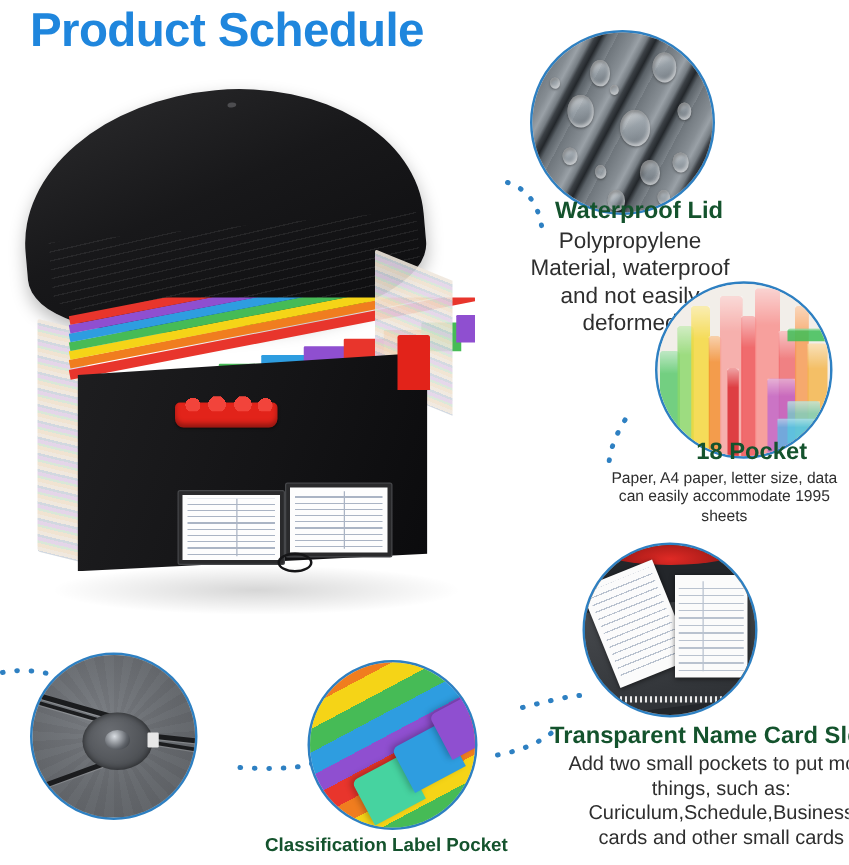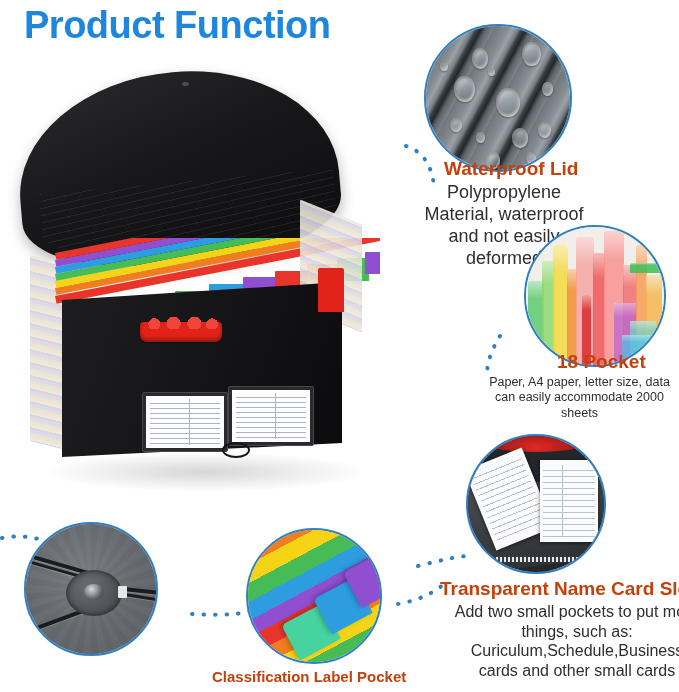--- a/index.html
+++ b/index.html
@@ -96,21 +96,21 @@
       #e8352c 0 9%, #f07d1f 9% 18%, #f5d417 18% 27%,
       #46bb56 27% 36%, #2e9de0 36% 45%, #8f4fd0 45% 53%,
       #e8352c 53% 62%, #f07d1f 62% 70%, #f5d417 70% 79%,
       #46bb56 79% 88%, #e8352c 88% 100%);
   }
   .tab{position:absolute;border-radius:5px 5px 0 0;
     box-shadow:-2px -2px 5px rgba(0,0,0,.25);}
 
   
   .cap-h{
-    position:absolute;font-weight:bold;color:#c2410c;
+    position:absolute;font-weight:bold;color:#14532d;
     white-space:nowrap;
   }
   .cap-b{
     position:absolute;color:#2e2e2e;
     text-align:center;line-height:1.22;
   }
 
   
   .product{position:absolute;}
   .lid{
@@ -162,21 +162,21 @@
   .buckle-loop{position:absolute;width:24px;height:12px;border:2px solid #151517;
     border-radius:50%;background:transparent;}
   .shadow{position:absolute;border-radius:50%;
     background:radial-gradient(ellipse,rgba(0,0,0,.16),rgba(0,0,0,0) 70%);}
 </style>
 </head>
 <body>
 
 <div class="stage">
 
-  <div id="page-title">Product Function</div>
+  <div id="page-title">Product Schedule</div>
 
   <svg class="connectors" width="679" height="692" viewBox="0 0 679 692">
     <g fill="none" stroke="#2e80c2" stroke-width="4" stroke-linecap="round" stroke-dasharray="0.5 11">
       <path d="M406,146 C425,152 432,168 434,186"></path>
       <path d="M500,336 C492,349 488,360 487,372"></path>
       <path d="M418,566 C442,560 458,556 470,556"></path>
       <path d="M2,538 C22,534 44,538 62,548"></path>
       <path d="M192,614 C222,616 244,614 252,610"></path>
       <path d="M398,604 C420,600 436,592 446,582"></path>
     </g>
@@ -275,21 +275,21 @@
       <div class="slab" style="left:110px;width:11px;height:120px;background:#f79a52;"></div>
       <div class="slab" style="left:120px;width:16px;height:90px;background:#f4b54a;"></div>
       <div class="slab" style="left:56px;width:9px;height:70px;background:#d8252c;"></div>
       <div class="slab" style="left:88px;width:22px;height:62px;background:#b861d6;opacity:.7;"></div>
       <div class="slab" style="left:104px;width:26px;height:44px;background:#6fd3c8;opacity:.75;"></div>
       <div class="slab" style="left:96px;width:34px;height:30px;background:#4fc4e8;opacity:.7;"></div>
       <div class="slab" style="left:104px;top:36px;bottom:auto;width:32px;height:10px;background:#3fbf57;opacity:.85;"></div>
     </div>
   </div>
   <div class="cap-h" style="left:557px;top:351px;font-size:19px;">18 Pocket</div>
-  <div class="cap-b" style="left:480px;top:375px;width:199px;font-size:12.5px;">Paper, A4 paper, letter size, data can easily accommodate 2000 sheets</div>
+  <div class="cap-b" style="left:480px;top:375px;width:199px;font-size:12.5px;">Paper, A4 paper, letter size, data can easily accommodate 1995 sheets</div>
 
   <div class="circle" style="left:466px;top:434px;width:140px;height:140px;">
     <div class="inner">
       <div class="ncs-surface"></div>
       <div class="ncs-red"></div>
       <div class="ncs-grey"></div>
       <div class="card" style="left:10px;top:20px;width:62px;height:86px;transform:rotate(-22deg);">
         <div class="rules"></div>
       </div>
       <div class="card" style="left:72px;top:24px;width:58px;height:82px;">

